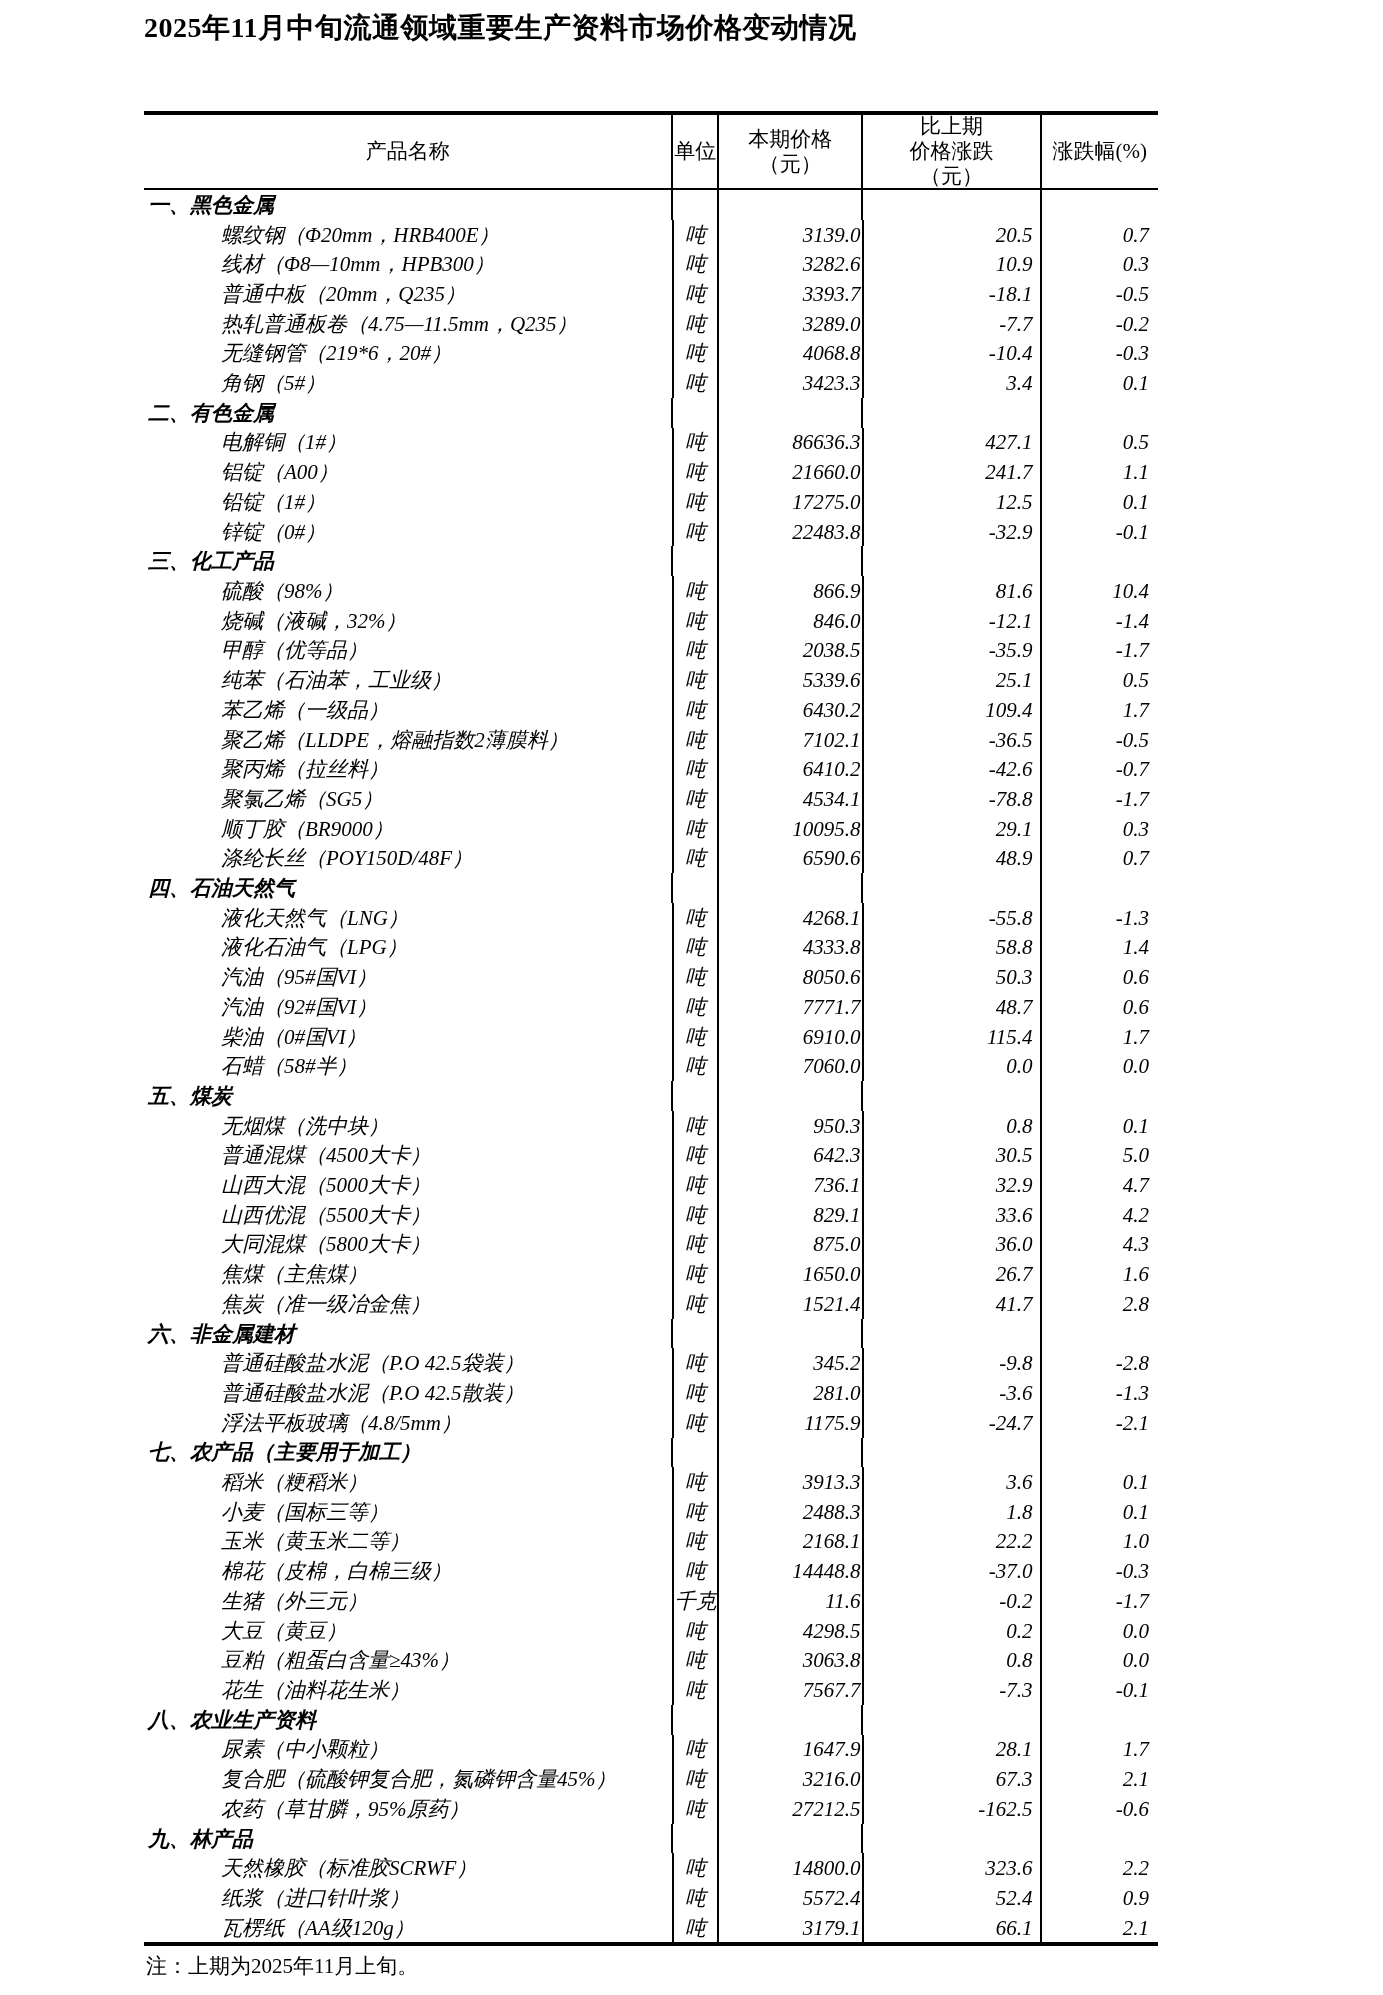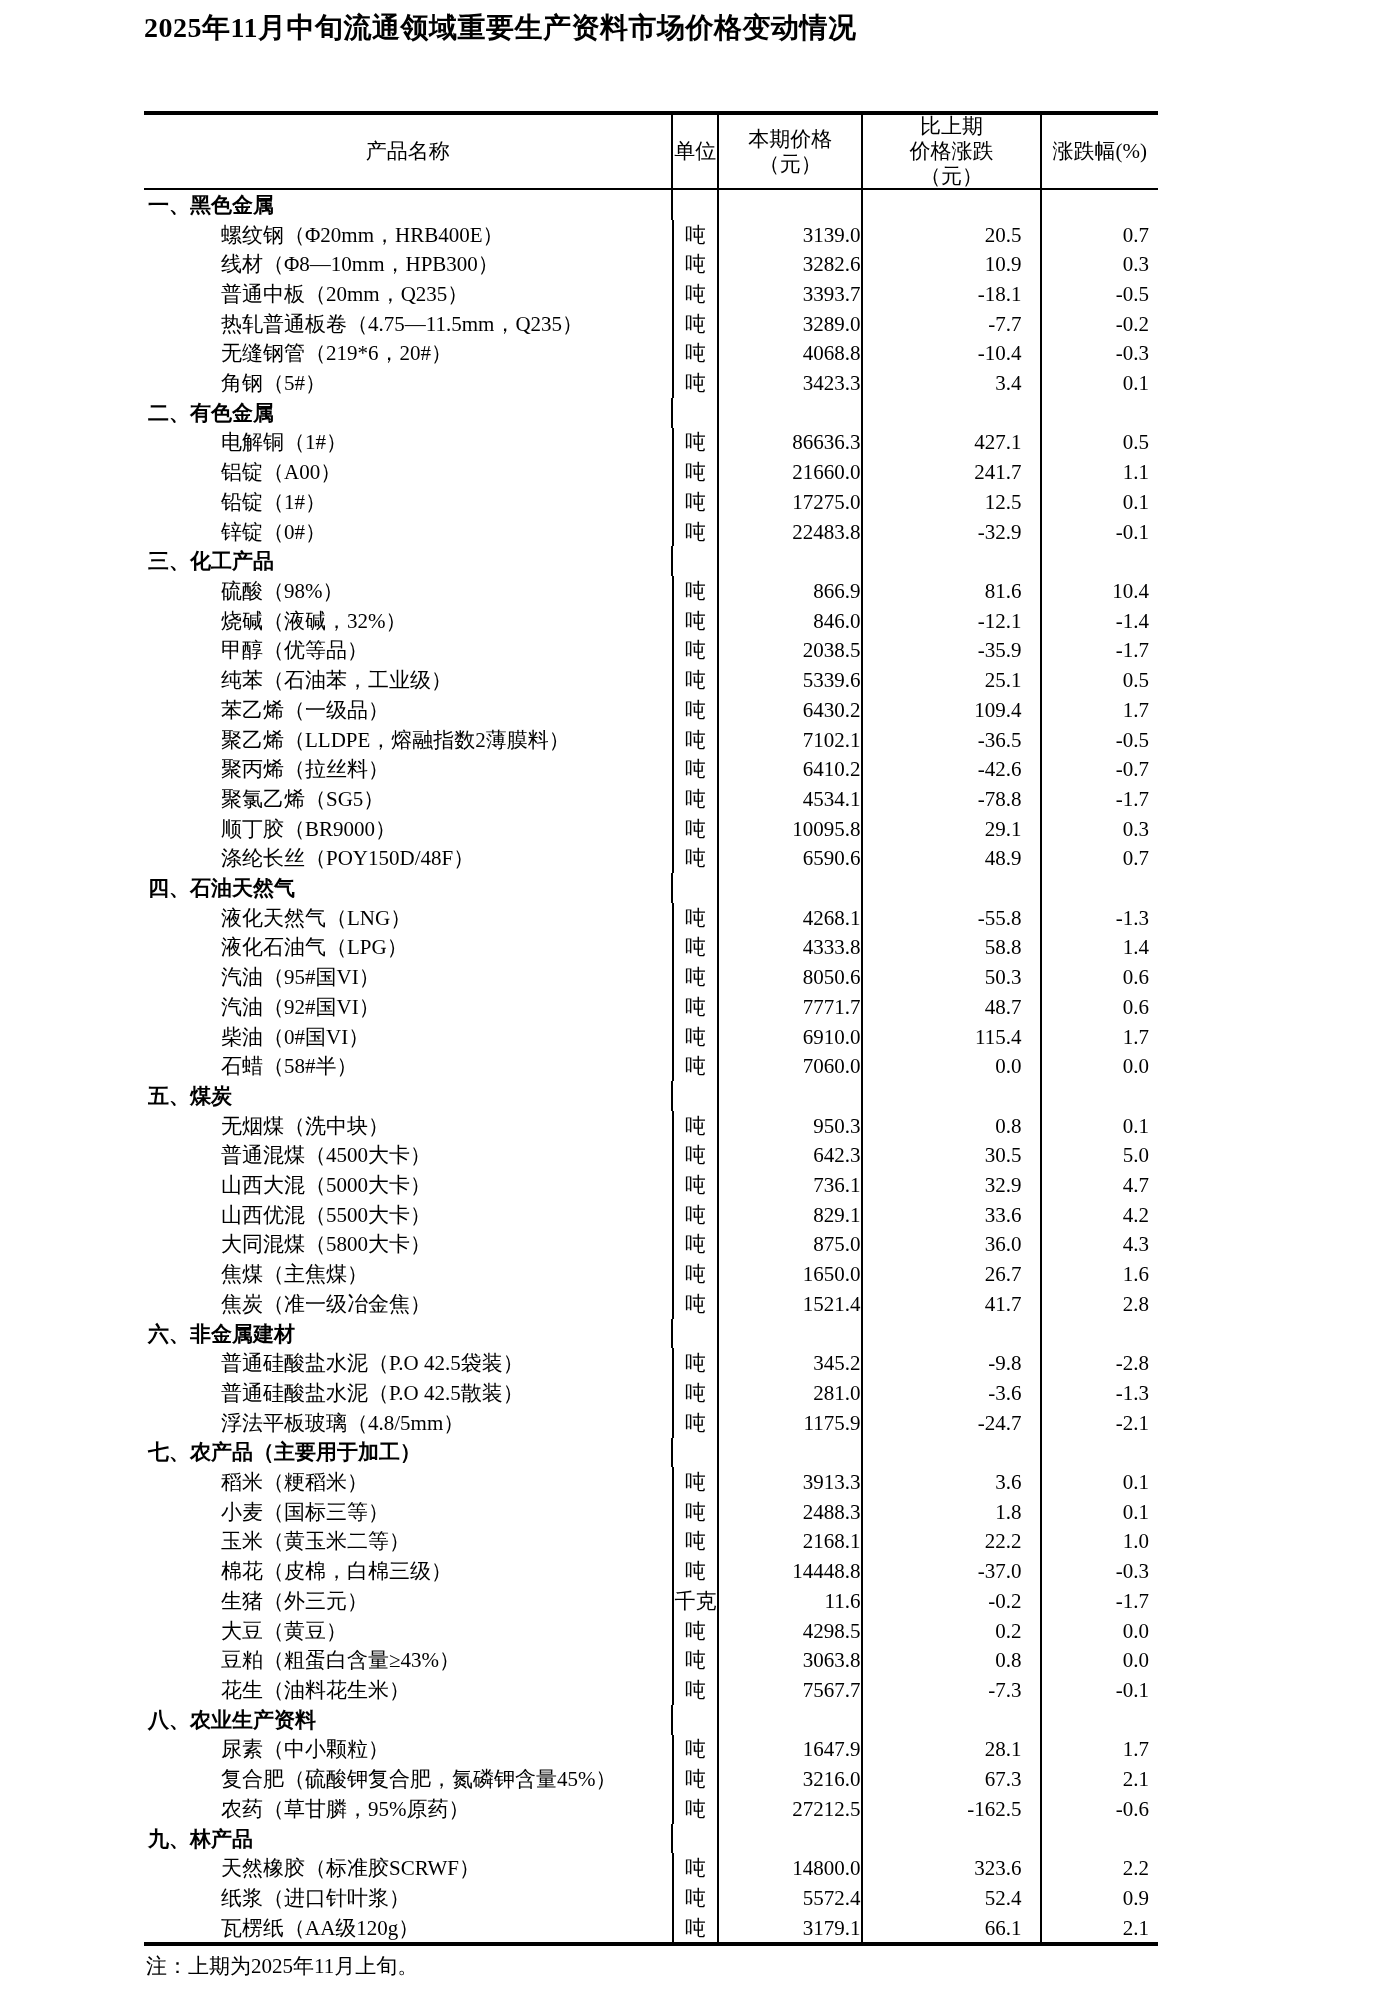--- a/index.html
+++ b/index.html
@@ -42,21 +42,21 @@
     display: flex;
     flex-direction: column;
     justify-content: center;
     align-items: center;
     font-size: 21px;
     line-height: 25px;
     text-align: center;
     white-space: pre-line;
   }
 
-  .tbody { border-bottom: 4px solid #000; }
+  .tbody { border-bottom: 4px solid #000; font-style: italic; }
 
   .row { display: flex; height: 29.71px; }
 
   .cell {
     display: flex;
     align-items: center;
     font-size: 21px;
     line-height: 24px;
     overflow: hidden;
     white-space: nowrap;
@@ -69,21 +69,21 @@
   .w4 { width: 179px; }
   .w5 { width: 119px; }
 
   .vline { border-left: 2px solid #000; }
 
   .name  { justify-content: flex-start; padding-left: 77px; }
   .secname { padding-left: 4px; font-weight: bold; }
   .unit  { justify-content: center; }
   .num   { justify-content: flex-end; }
   .price { padding-right: 1px; }
-  .chg   { padding-right: 18px; }
+  .chg   { padding-right: 7px; }
   .pct   { padding-right: 9px; }
 
   .footnote {
     position: absolute;
     left: 146px;
     top: 1953px;
     font-size: 21px;
     line-height: 27px;
   }
 </style>

